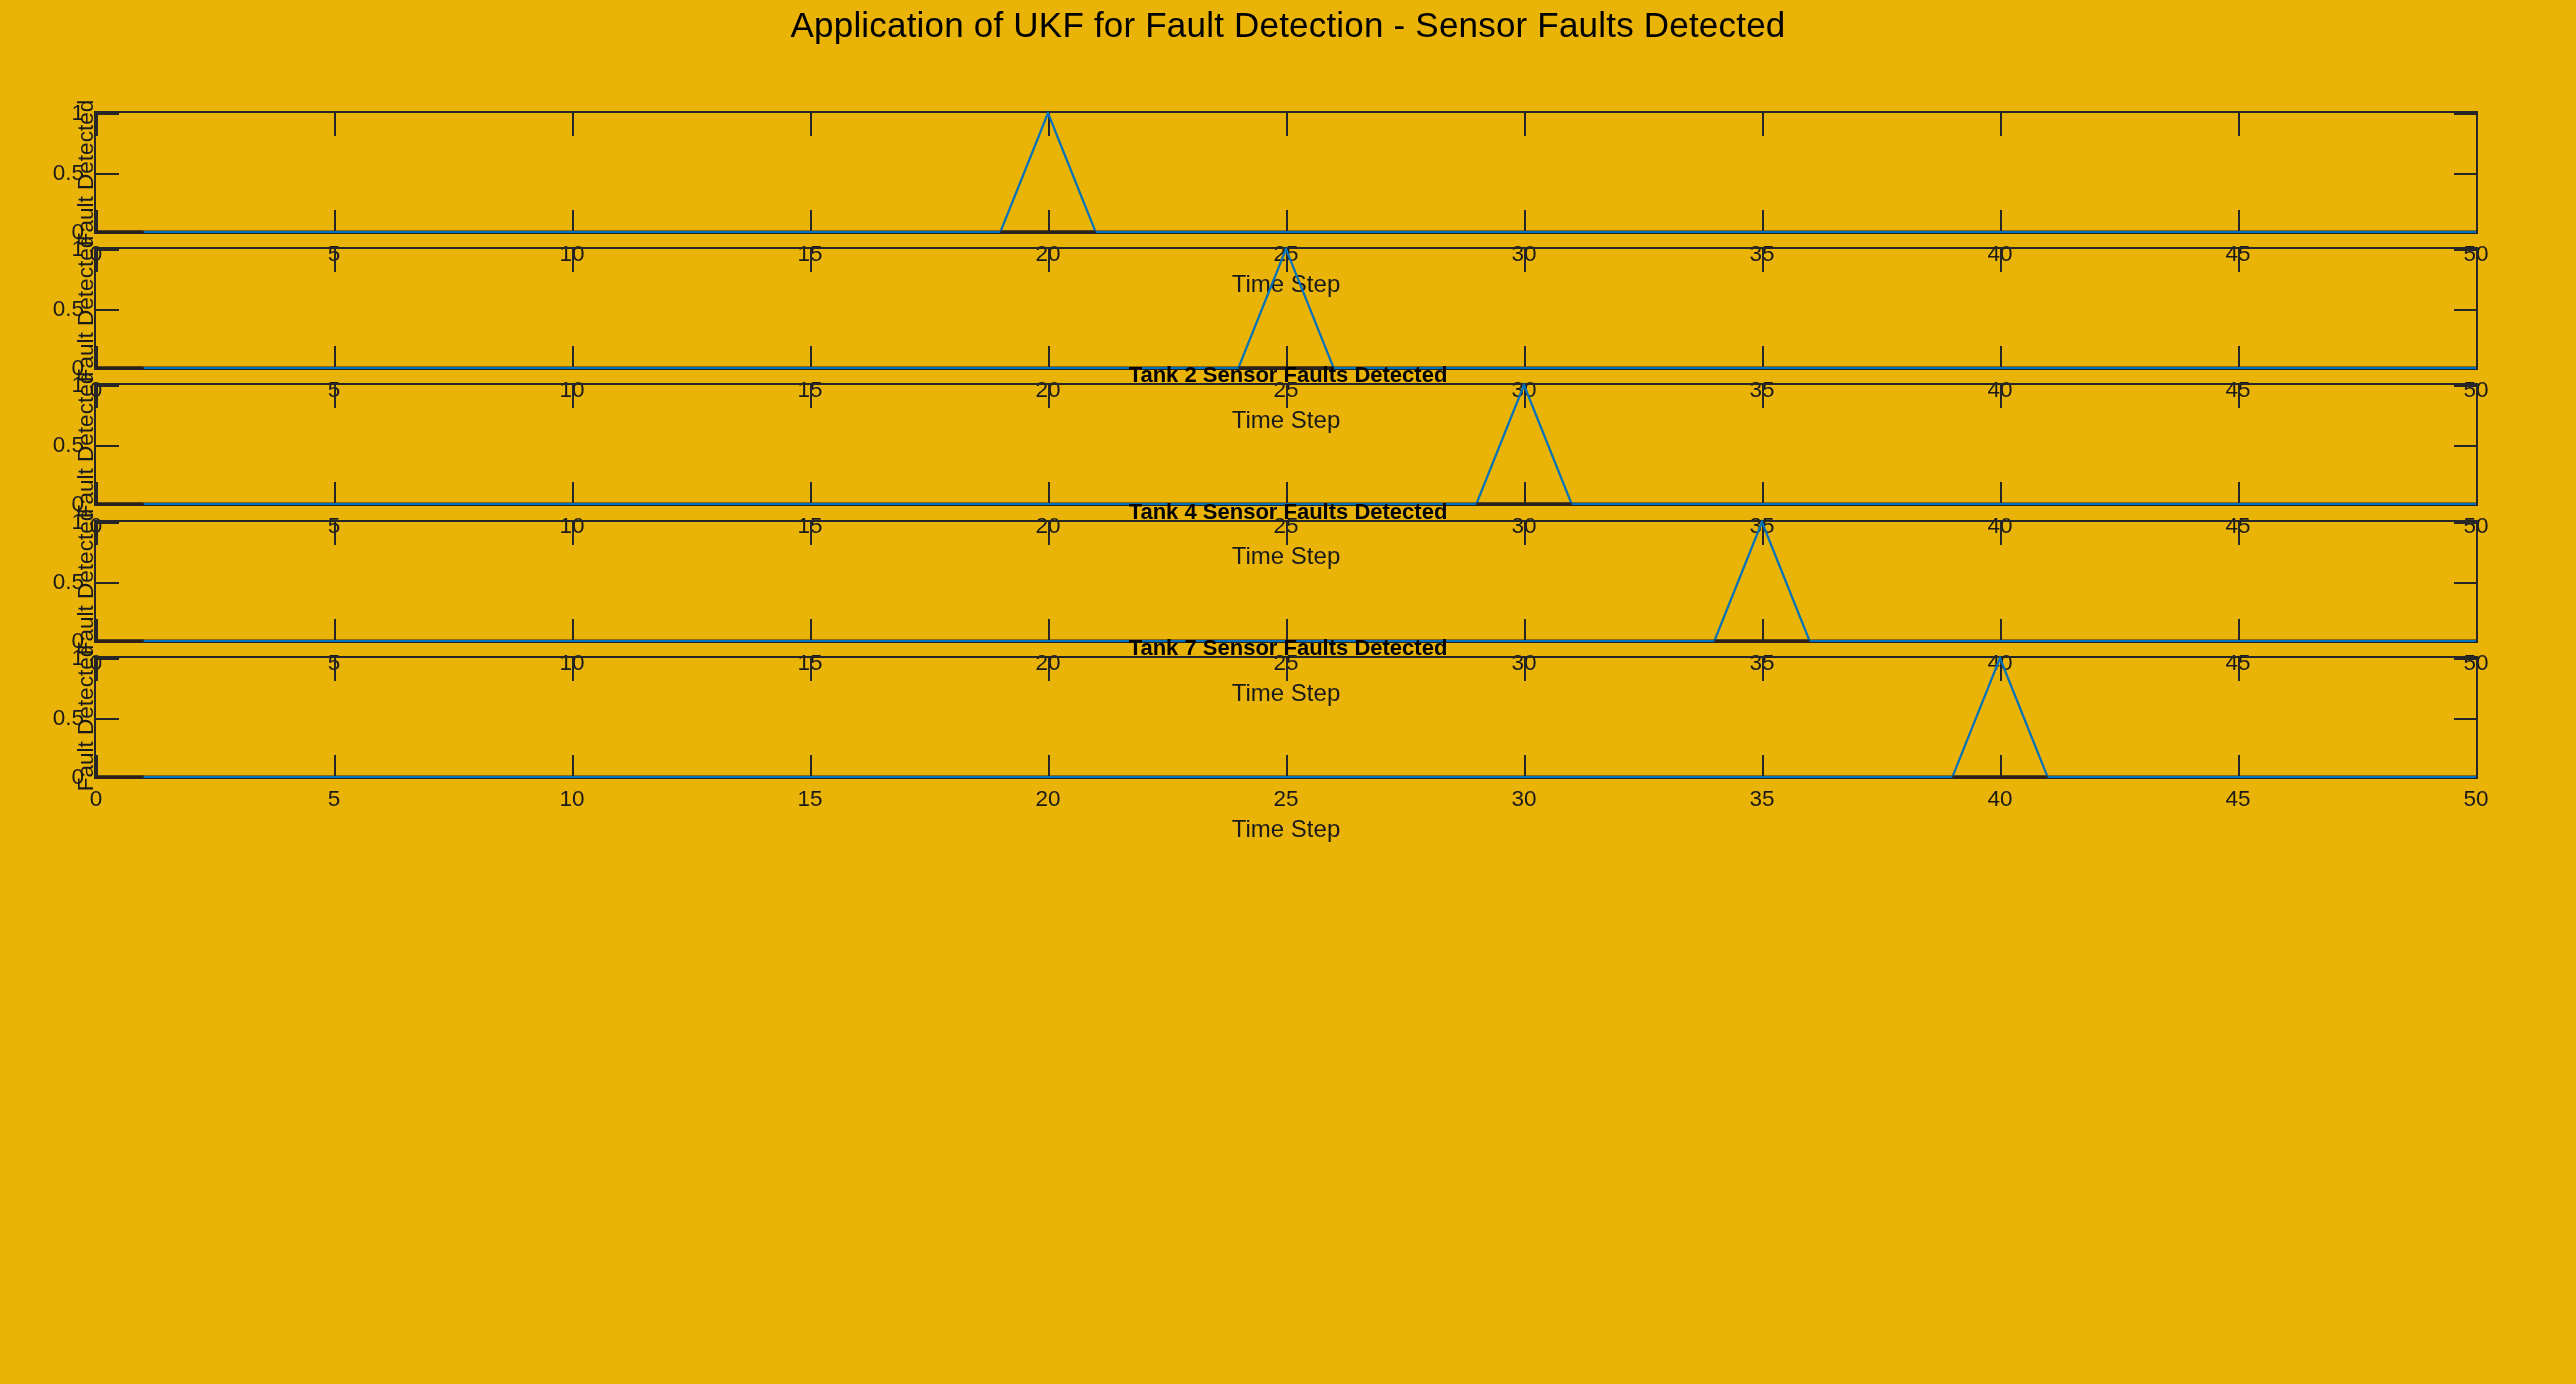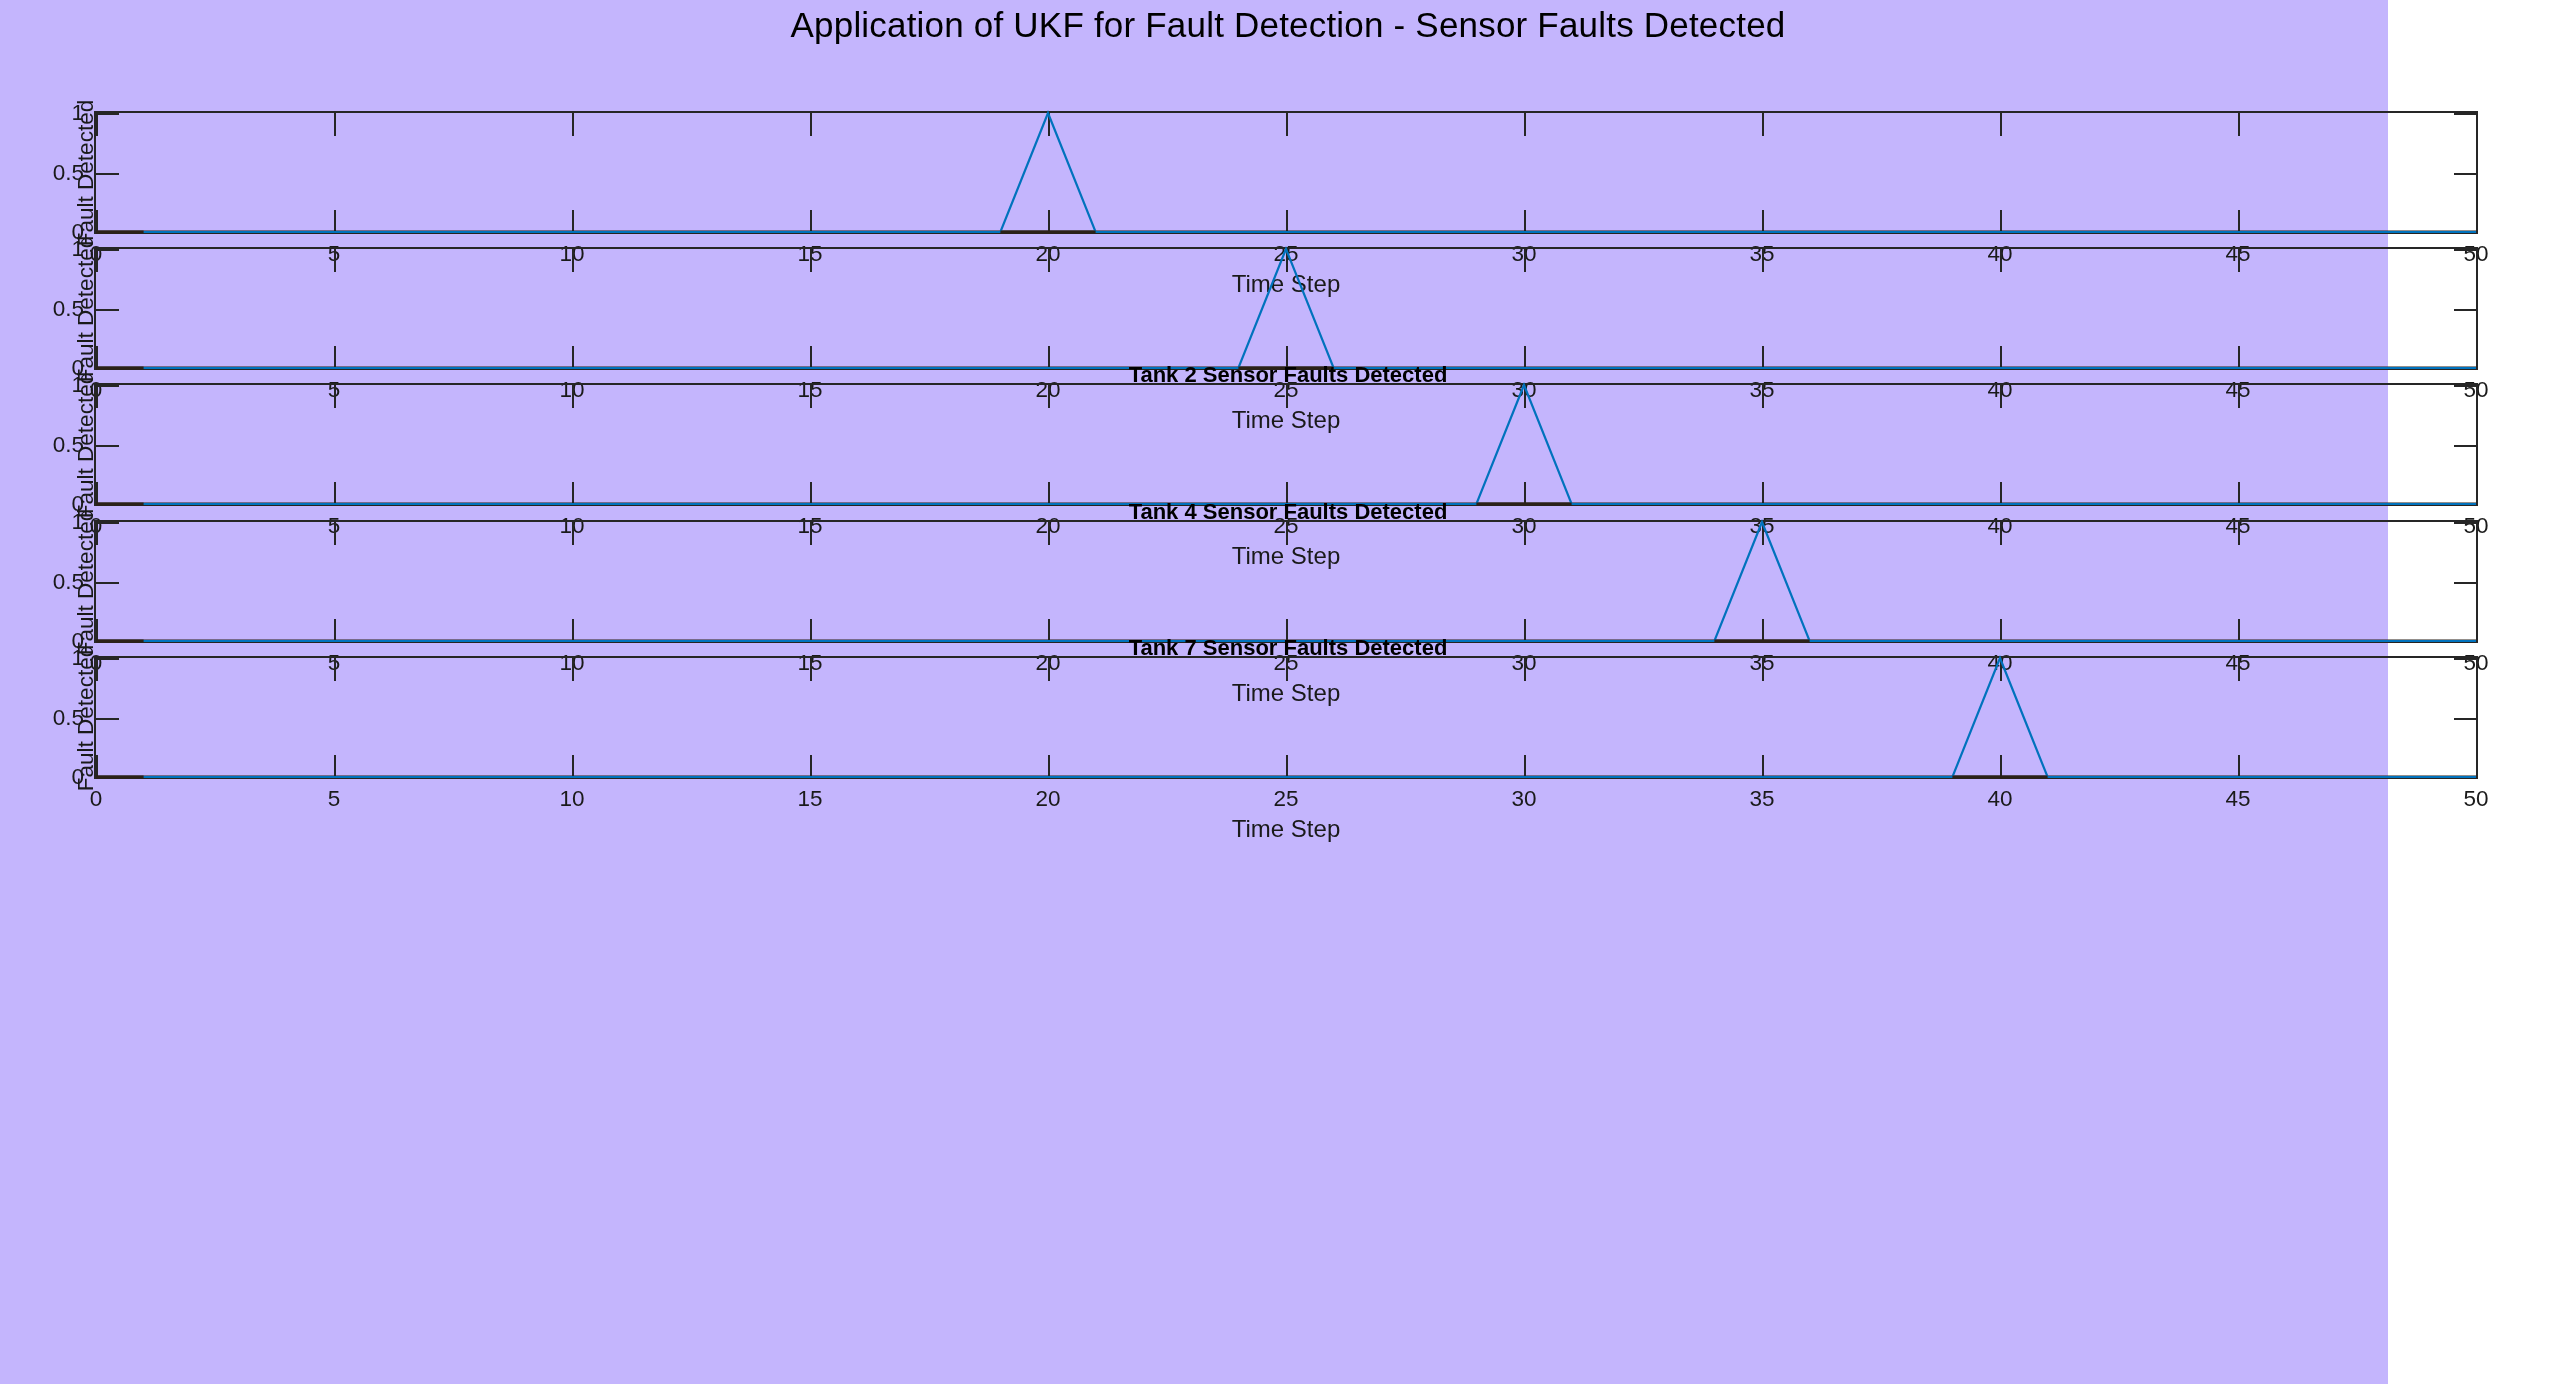--- a/index.html
+++ b/index.html
@@ -1,17 +1,17 @@
 <!DOCTYPE html>
 <html style="font-size:14px"><head>
 <meta charset="utf-8">
 <style>
   html,body{margin:0;padding:0;background:#ffffff;}
   body{width:2576px;height:1385px;font-family:"Liberation Sans",sans-serif;color:#1a1a1a;overflow:hidden;}
-  #fig{position:relative;width:2388px;height:1385px;background:#c4b5fd;}
+  #fig{position:relative;width:2576px;height:1385px;background:#eab308;}
 
   .fig-title{
     position:absolute;left:0;top:5.2px;width:2576px;text-align:center;
     font-size:35px;font-weight:400;color:#000;letter-spacing:0.2px;
   }
 
   .subplot{position:absolute;left:0;width:2576px;}
 
   .sp-title{
     position:absolute;left:0;width:2576px;text-align:center;top:0px;

